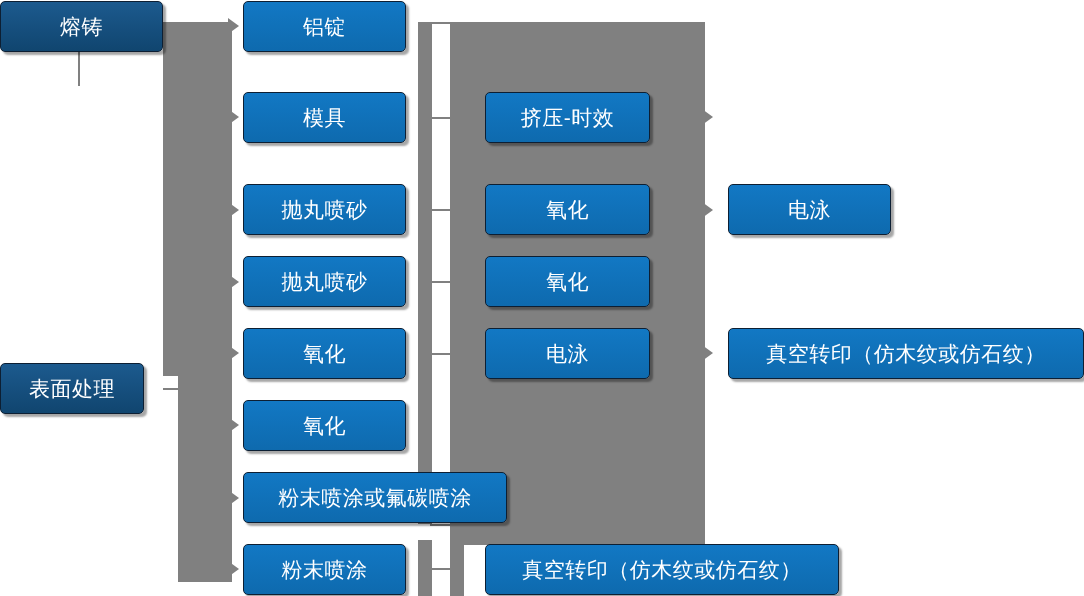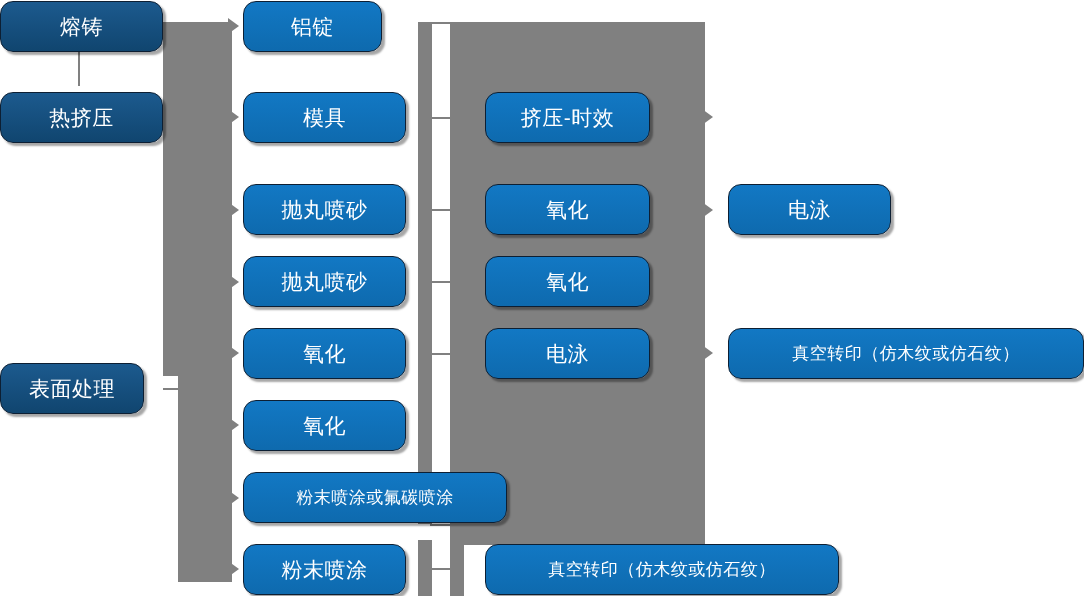--- a/index.html
+++ b/index.html
@@ -44,34 +44,34 @@
   .box {
     position: absolute;
     box-sizing: border-box;
     display: flex;
     align-items: center;
     justify-content: center;
     color: #ffffff;
     font-size: 21px;
     letter-spacing: 0.5px;
     border: 1px solid #0d1f33;
-    border-radius: 13px;
+    border-radius: 5px;
     white-space: nowrap;
     box-shadow: 3px 3px 2px rgba(0,0,0,0.35);
   }
   .box.dark {
     background: #17507f;
     background: linear-gradient(#1c5a8e, #10456f);
   }
   .box.mid {
     background: #1072bb;
     background: linear-gradient(#1278c4, #0e6aae);
   }
   .box.wide {
-    font-size: 17px;
+    font-size: 21px;
   }
 </style>
 </head>
 <body>
 
 <div id="canvas">
 
   <div class="gray-shape" style="left:163px; top:22px; width:69px; height:354px;"></div>
   <div class="gray-shape" style="left:178px; top:376px; width:54px; height:206px;"></div>
   <div class="tick" style="left:163px; top:388px; width:20px; height:2px;"></div>
@@ -101,28 +101,25 @@
 
   <div class="gray-shape" style="left:464px; top:22px; width:241px; height:523px;"></div>
 
   <div class="arrow-tip" style="left:702px; top:109px;"></div>
   <div class="arrow-tip" style="left:702px; top:202px;"></div>
   <div class="arrow-tip" style="left:702px; top:345px;"></div>
 
   <div class="box dark" style="left:0px; top:1px; width:163px; height:51px;">
     <span>熔铸</span>
   </div>
-  <div class="box dark" style="left:0px; top:92px; width:163px; height:51px;">
-    <span>热挤压</span>
-  </div>
   <div class="box dark" style="left:0px; top:363px; width:144px; height:51px;">
     <span>表面处理</span>
   </div>
 
-  <div class="box mid" style="left:243px; top:1px; width:139px; height:51px;">
+  <div class="box mid" style="left:243px; top:1px; width:163px; height:51px;">
     <span>铝锭</span>
   </div>
   <div class="box mid" style="left:243px; top:92px; width:163px; height:51px;">
     <span>模具</span>
   </div>
   <div class="box mid" style="left:243px; top:184px; width:163px; height:51px;">
     <span>抛丸喷砂</span>
   </div>
   <div class="box mid" style="left:243px; top:256px; width:163px; height:51px;">
     <span>抛丸喷砂</span>

